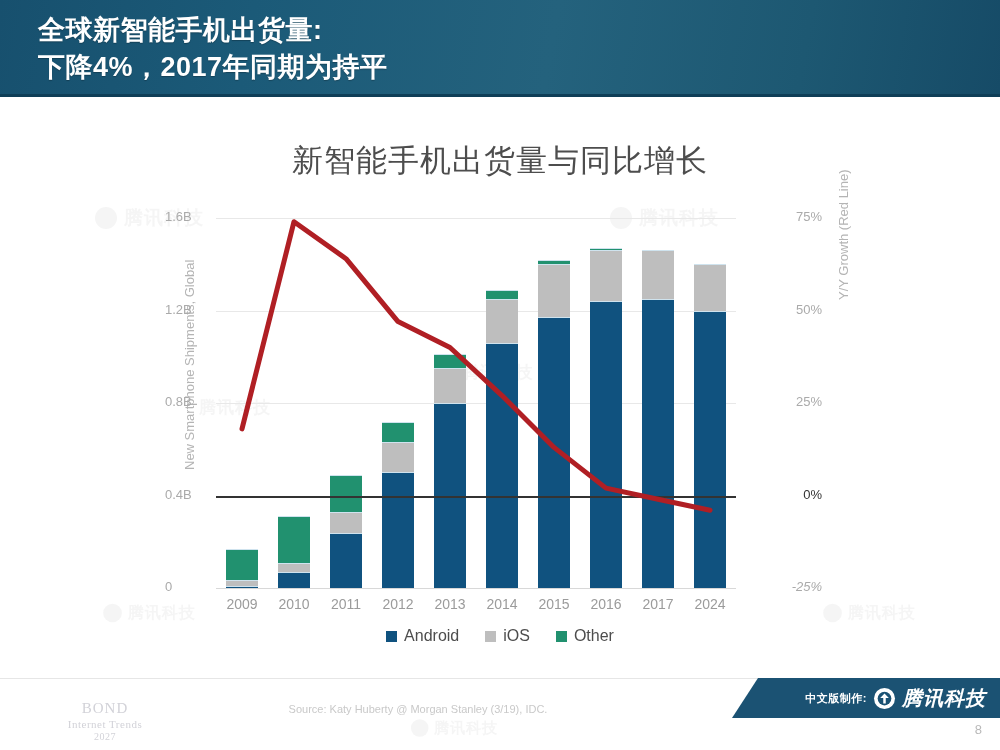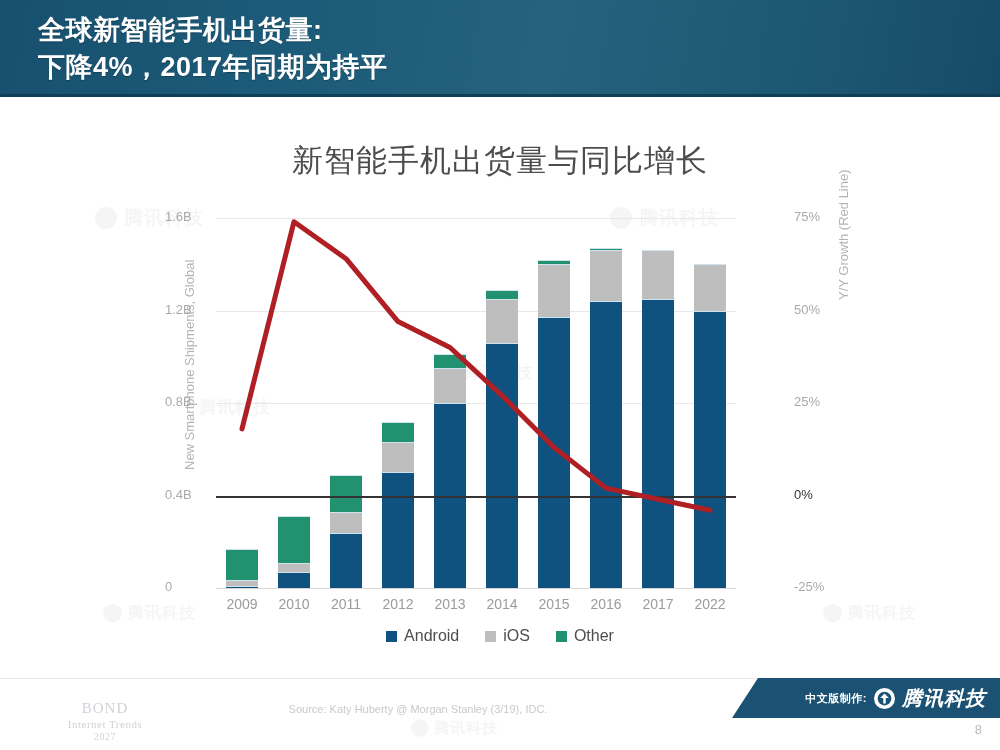--- a/index.html
+++ b/index.html
@@ -42,21 +42,21 @@
     position: absolute; left: 0; width: 520px; height: 1px; background: #e8e8e8;
   }
   .gridline.zero-line { background: #333333; height: 2px; z-index: 6; }
   .gridline.baseline { background: #d8d8d8; height: 1px; }
 
   .ytick {
     position: absolute; width: 58px; 
     font-size: 13px; color: #aaaaaa;
   }
   .ytick.left { left: 165px; }
-  .ytick.right { left: 762px; text-align: left; width: 60px; margin-left: 32px; }
+  .ytick.right { left: 762px; text-align: right; width: 60px; }
   .ytick.zero-tick { color: #333333; }
 
   .axis-label {
     position: absolute; font-size: 13px; color: #b4b4b4;
     transform-origin: 0 0; white-space: nowrap;
   }
   #y-left-label { left: 182px; top: 470px; transform: rotate(-90deg); }
   #y-right-label { left: 836px; top: 300px; transform: rotate(-90deg); }
 
   .bar-group { position: absolute; bottom: 0; width: 32px; }
@@ -172,21 +172,21 @@
   <div class="axis-label" id="y-right-label">Y/Y Growth (Red Line)</div>
 
   <div id="ytick-left-holder">
       <div class="ytick left" style="top: 579px;">0</div>
       <div class="ytick left" style="top: 486.5px;">0.4B</div>
       <div class="ytick left" style="top: 394px;">0.8B</div>
       <div class="ytick left" style="top: 301.5px;">1.2B</div>
       <div class="ytick left" style="top: 209px;">1.6B</div>
     </div>
   <div id="ytick-right-holder">
-      <div class="ytick right" style="top: 579px;">-25%</div>
+      <div class="ytick right" style="top: 579px; font-style: italic;">-25%</div>
       <div class="ytick right zero-tick" style="top: 486.5px;">0%</div>
       <div class="ytick right" style="top: 394px;">25%</div>
       <div class="ytick right" style="top: 301.5px;">50%</div>
       <div class="ytick right" style="top: 209px;">75%</div>
     </div>
 
   <div id="plot">
     <div id="grid-holder">
         <div class="gridline baseline" style="top: 370px;"></div>
         <div class="gridline" style="top: 277.5px;"></div>
@@ -248,21 +248,21 @@
     <div id="xticks-holder">
         <div class="xtick" style="left: -9px;">2009</div>
         <div class="xtick" style="left: 43px;">2010</div>
         <div class="xtick" style="left: 95px;">2011</div>
         <div class="xtick" style="left: 147px;">2012</div>
         <div class="xtick" style="left: 199px;">2013</div>
         <div class="xtick" style="left: 251px;">2014</div>
         <div class="xtick" style="left: 303px;">2015</div>
         <div class="xtick" style="left: 355px;">2016</div>
         <div class="xtick" style="left: 407px;">2017</div>
-        <div class="xtick" style="left: 459px;">2022</div>
+        <div class="xtick" style="left: 459px;">2024</div>
       </div>
     <svg id="redline" viewBox="0 0 520 370" preserveAspectRatio="none">
       <polyline id="redline-path" fill="none" stroke="#b01f24" stroke-width="5" stroke-linejoin="round" stroke-linecap="round" points="26.0,210.9 78.0,3.7 130.0,40.7 182.0,103.6 234.0,129.5 286.0,177.6 338.0,229.4 390.0,270.1 442.0,281.2 494.0,292.3"></polyline>
     </svg>
   </div>
 
   <div id="legend">
       <div class="legend-item">
         <span class="legend-swatch" style="background: rgb(16, 82, 127);"></span>
         <span>Android</span>

